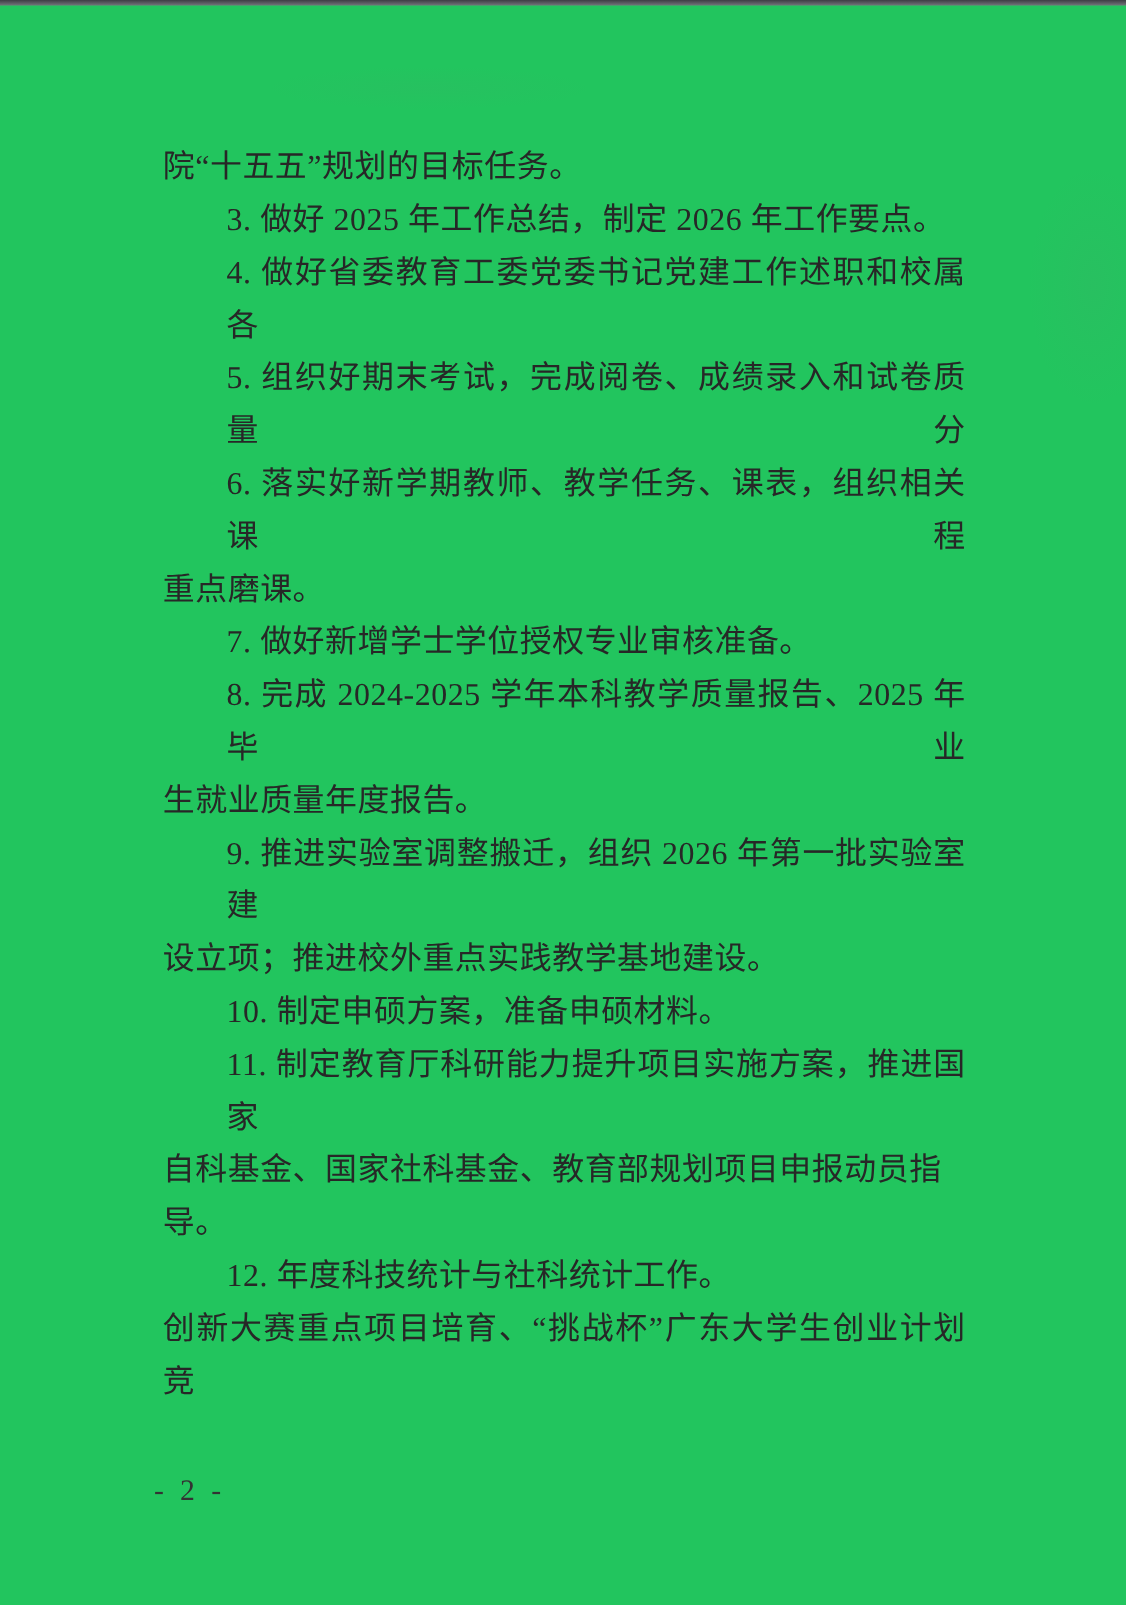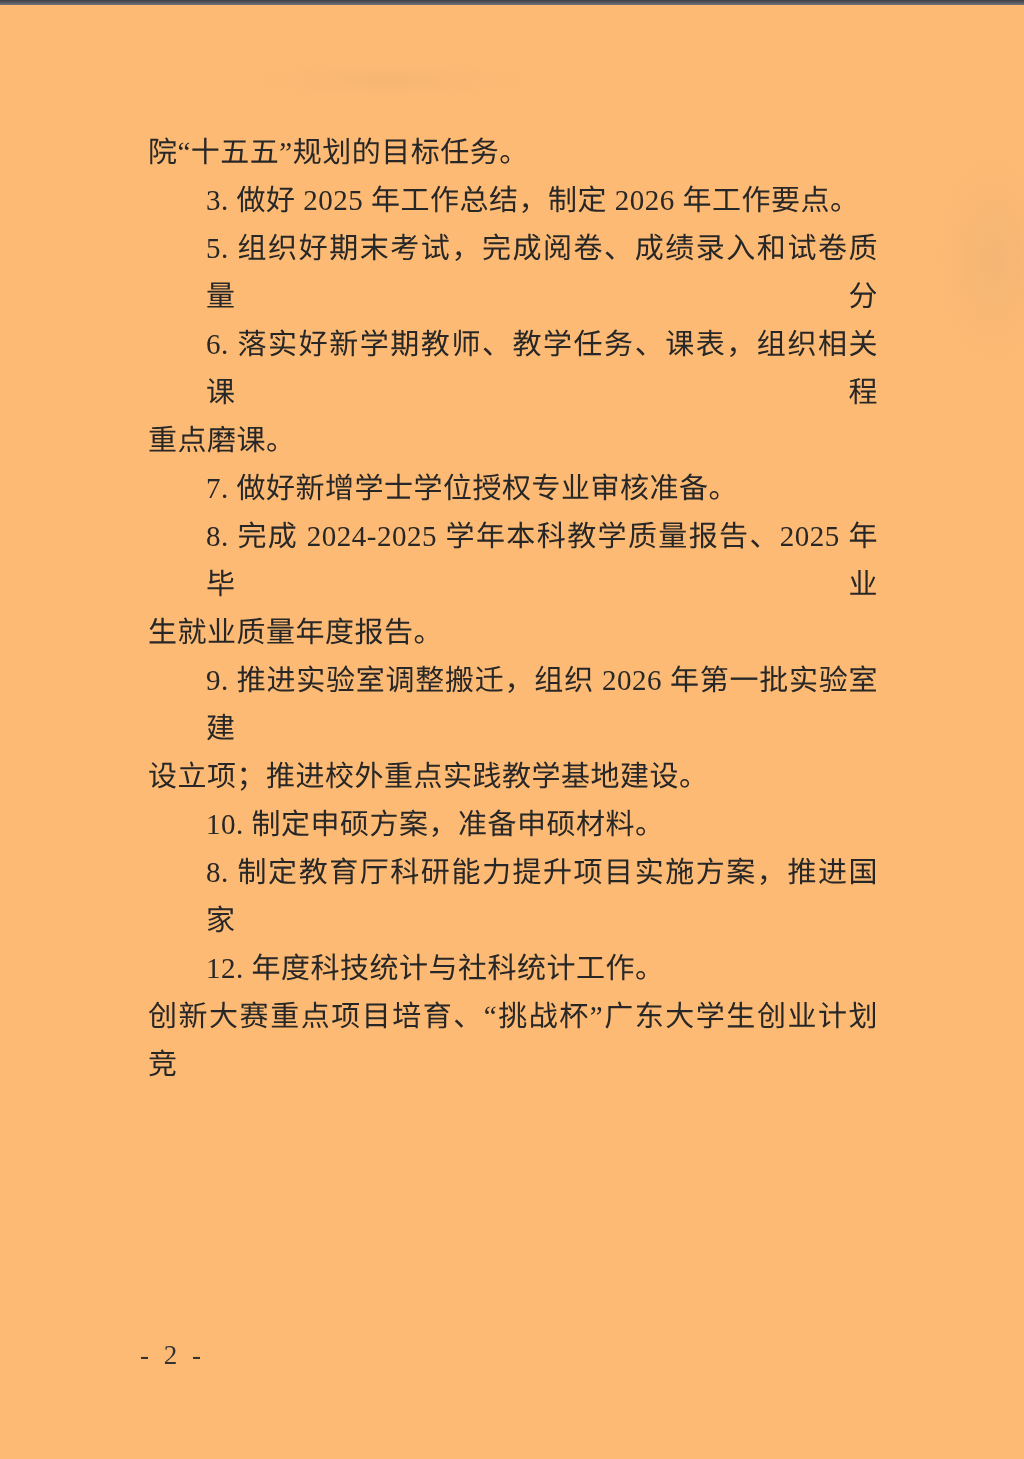--- a/index.html
+++ b/index.html
@@ -5,21 +5,21 @@
   html, body {
     margin: 0;
     padding: 0;
     background: #e9e9e9;
   }
   .page {
     position: relative;
     width: 1024px;
     height: 1459px;
     margin: 0 auto;
-    background: #fdba74;
+    background: #22c55e;
     overflow: hidden;
     font-family: "Liberation Serif", "DejaVu Serif", serif;
   }
   
   .scan-band {
     position: absolute;
     top: 0; left: 0;
     width: 100%;
     height: 5px;
     background: linear-gradient(to bottom, #3d3e44, #73747b);
@@ -76,28 +76,30 @@
 <body>
 
 <div class="page">
   <div class="scan-band"></div>
   <div class="smudge-a"></div>
   <div class="smudge-b"></div>
 
   <main class="text-block">
       <div class="line">院“十五五”规划的目标任务。</div>
       <div class="line indent">3. 做好 2025 年工作总结，制定 2026 年工作要点。</div>
+      <div class="line indent fill">4. 做好省委教育工委党委书记党建工作述职和校属各</div>
       <div class="line indent fill">5. 组织好期末考试，完成阅卷、成绩录入和试卷质量分</div>
       <div class="line indent fill">6. 落实好新学期教师、教学任务、课表，组织相关课程</div>
       <div class="line">重点磨课。</div>
       <div class="line indent">7. 做好新增学士学位授权专业审核准备。</div>
       <div class="line indent fill">8. 完成 2024-2025 学年本科教学质量报告、2025 年毕业</div>
       <div class="line">生就业质量年度报告。</div>
       <div class="line indent fill">9. 推进实验室调整搬迁，组织 2026 年第一批实验室建</div>
       <div class="line">设立项；推进校外重点实践教学基地建设。</div>
       <div class="line indent">10. 制定申硕方案，准备申硕材料。</div>
-      <div class="line indent fill">8. 制定教育厅科研能力提升项目实施方案，推进国家</div>
+      <div class="line indent fill">11. 制定教育厅科研能力提升项目实施方案，推进国家</div>
+      <div class="line">自科基金、国家社科基金、教育部规划项目申报动员指导。</div>
       <div class="line indent">12. 年度科技统计与社科统计工作。</div>
       <div class="line fill">创新大赛重点项目培育、“挑战杯”广东大学生创业计划竞</div>
     </main>
 
   <div class="page-number">- 2 -</div>
 </div>
 
 </body></html>

